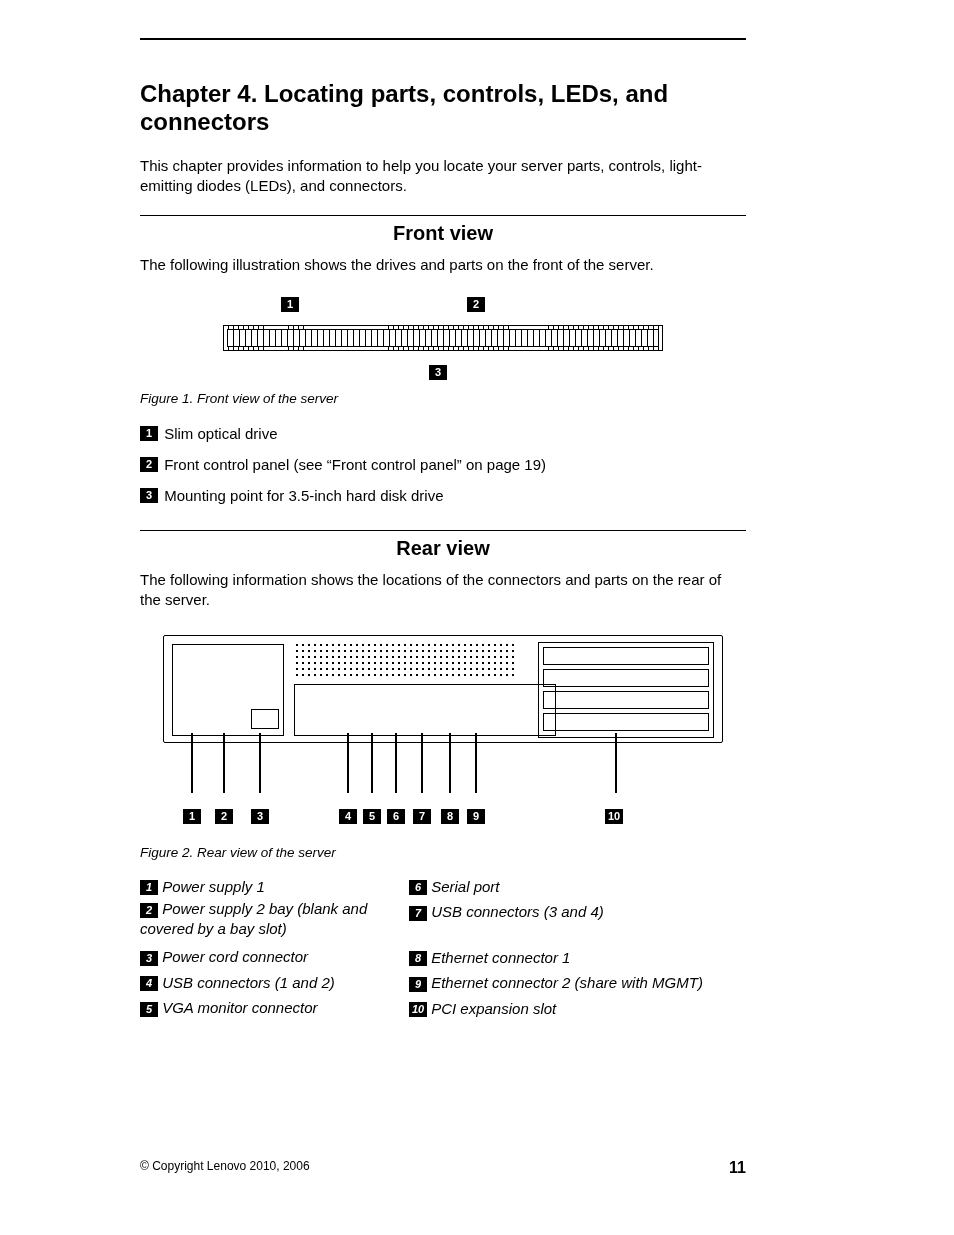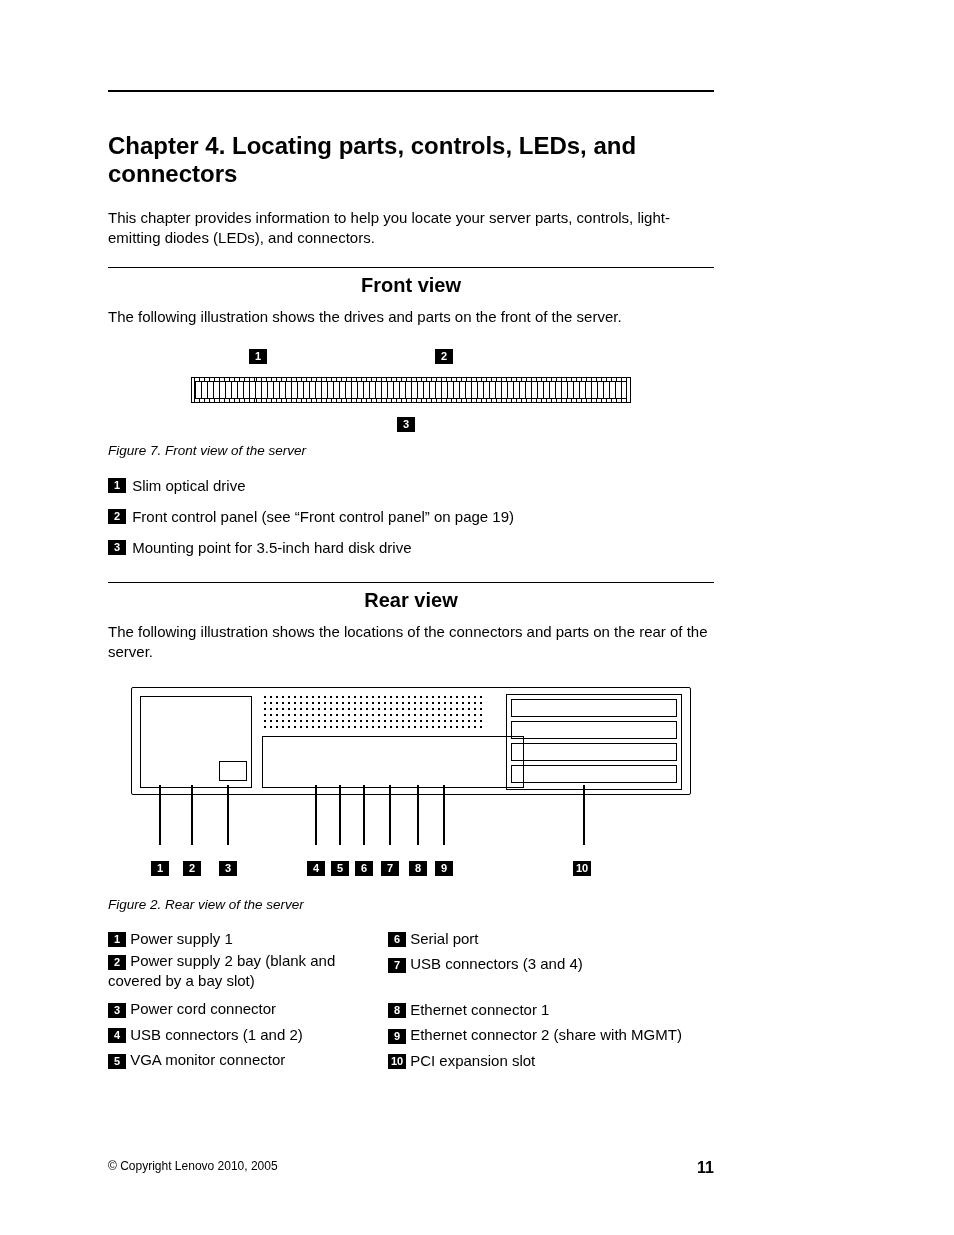--- a/index.html
+++ b/index.html
@@ -6,22 +6,23 @@
     font-family: Arial, Helvetica, sans-serif;
     color: #000;
     background: #fff;
     margin: 0;
     padding: 0;
   }
   .page {
     width: 784px;
     height: 1235px;
     box-sizing: border-box;
-    padding: 90px 70px 40px 108px;
-    position: relative;
+    padding: 38px 70px 40px 108px;
+    position: relative;
+    margin-left: 32px;
   }
   .hr-thick {
     border: none;
     border-top: 2px solid #000;
     margin: 0;
   }
   .hr-thin {
     border: none;
     border-top: 1px solid #000;
     margin: 0;
@@ -62,23 +63,24 @@
     font-family: Arial, sans-serif;
   }
   .callout-list {
     font-size: 15px;
     line-height: 1.7;
   }
   .callout-list .row { margin-bottom: 4px; }
   .callout-list .label { vertical-align: middle; margin-left: 2px; }
   .callout-grid {
     display: flex;
-    gap: 40px;
+    gap: 29px;
     font-size: 15px;
     line-height: 1.7;
+    font-style: italic;
   }
   .callout-grid .col { width: 240px; }
   .callout-grid .col2 { width: 300px; }
   .multi-line { line-height: 1.3; margin-bottom: 6px; }
   .multi-line .cont { display: block; margin-left: 0px; }
   .footer {
     position: absolute;
     bottom: 58px;
     left: 108px;
     right: 70px;
@@ -191,40 +193,40 @@
     <div class="callouts-top">
       <span class="c1"><span class="callout-badge">1</span></span>
       <span class="c2"><span class="callout-badge">2</span></span>
     </div>
     <div class="chassis"></div>
     <div class="callouts-bottom">
       <span class="c3"><span class="callout-badge">3</span></span>
     </div>
   </div>
 
-  <div class="caption">Figure 7.  Front view of the server</div>
+  <div class="caption">Figure 1.  Front view of the server</div>
 
   <div class="callout-list">
     <div class="row">
       <span class="callout-badge">1</span>
       <span class="label">Slim optical drive</span>
     </div>
     <div class="row">
       <span class="callout-badge">2</span>
       <span class="label">Front control panel (see “Front control panel” on page 19)</span>
     </div>
     <div class="row">
       <span class="callout-badge">3</span>
       <span class="label">Mounting point for 3.5-inch hard disk drive</span>
     </div>
   </div>
 
   <hr class="hr-thin" style="margin-top:22px">
   <h2 class="section-title">Rear view</h2>
-  <p class="body-text">The following illustration shows the locations of the connectors and parts on the rear of the server.</p>
+  <p class="body-text">The following information shows the locations of the connectors and parts on the rear of the server.</p>
 
   <div class="fig-box fig2">
     <div class="chassis">
       <div class="psu"></div>
       <div class="vent"></div>
       <div class="ioplate"></div>
       <div class="slots">
         <div class="slot"></div>
         <div class="slot"></div>
         <div class="slot"></div>
@@ -301,17 +303,17 @@
         <span class="label">Ethernet connector 2 (share with MGMT)</span>
       </div>
       <div class="row">
         <span class="callout-badge">10</span>
         <span class="label">PCI expansion slot</span>
       </div>
     </div>
   </div>
 
   <div class="footer">
-    <span>© Copyright Lenovo 2010, 2005</span>
+    <span>© Copyright Lenovo 2010, 2006</span>
     <span class="pnum">11</span>
   </div>
 
 </div>
 
 </body></html>

